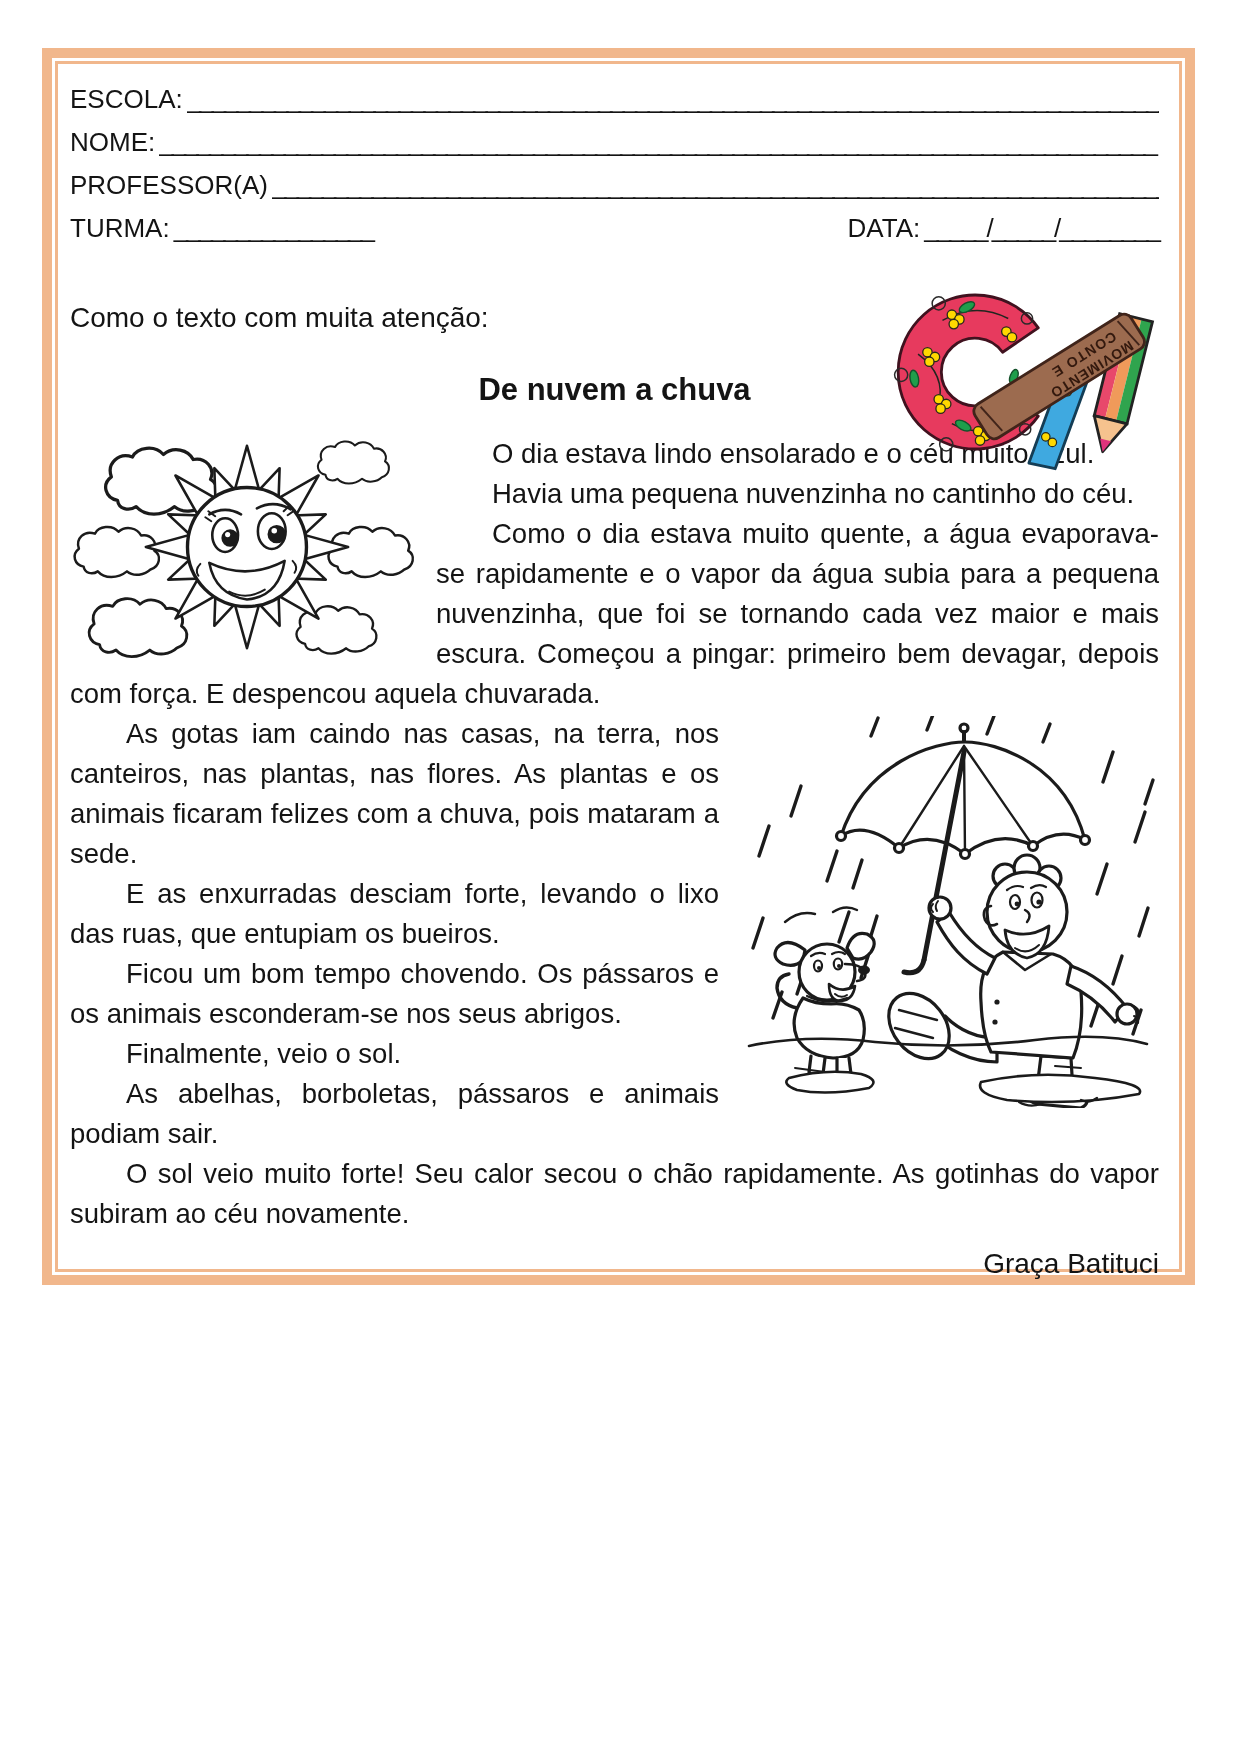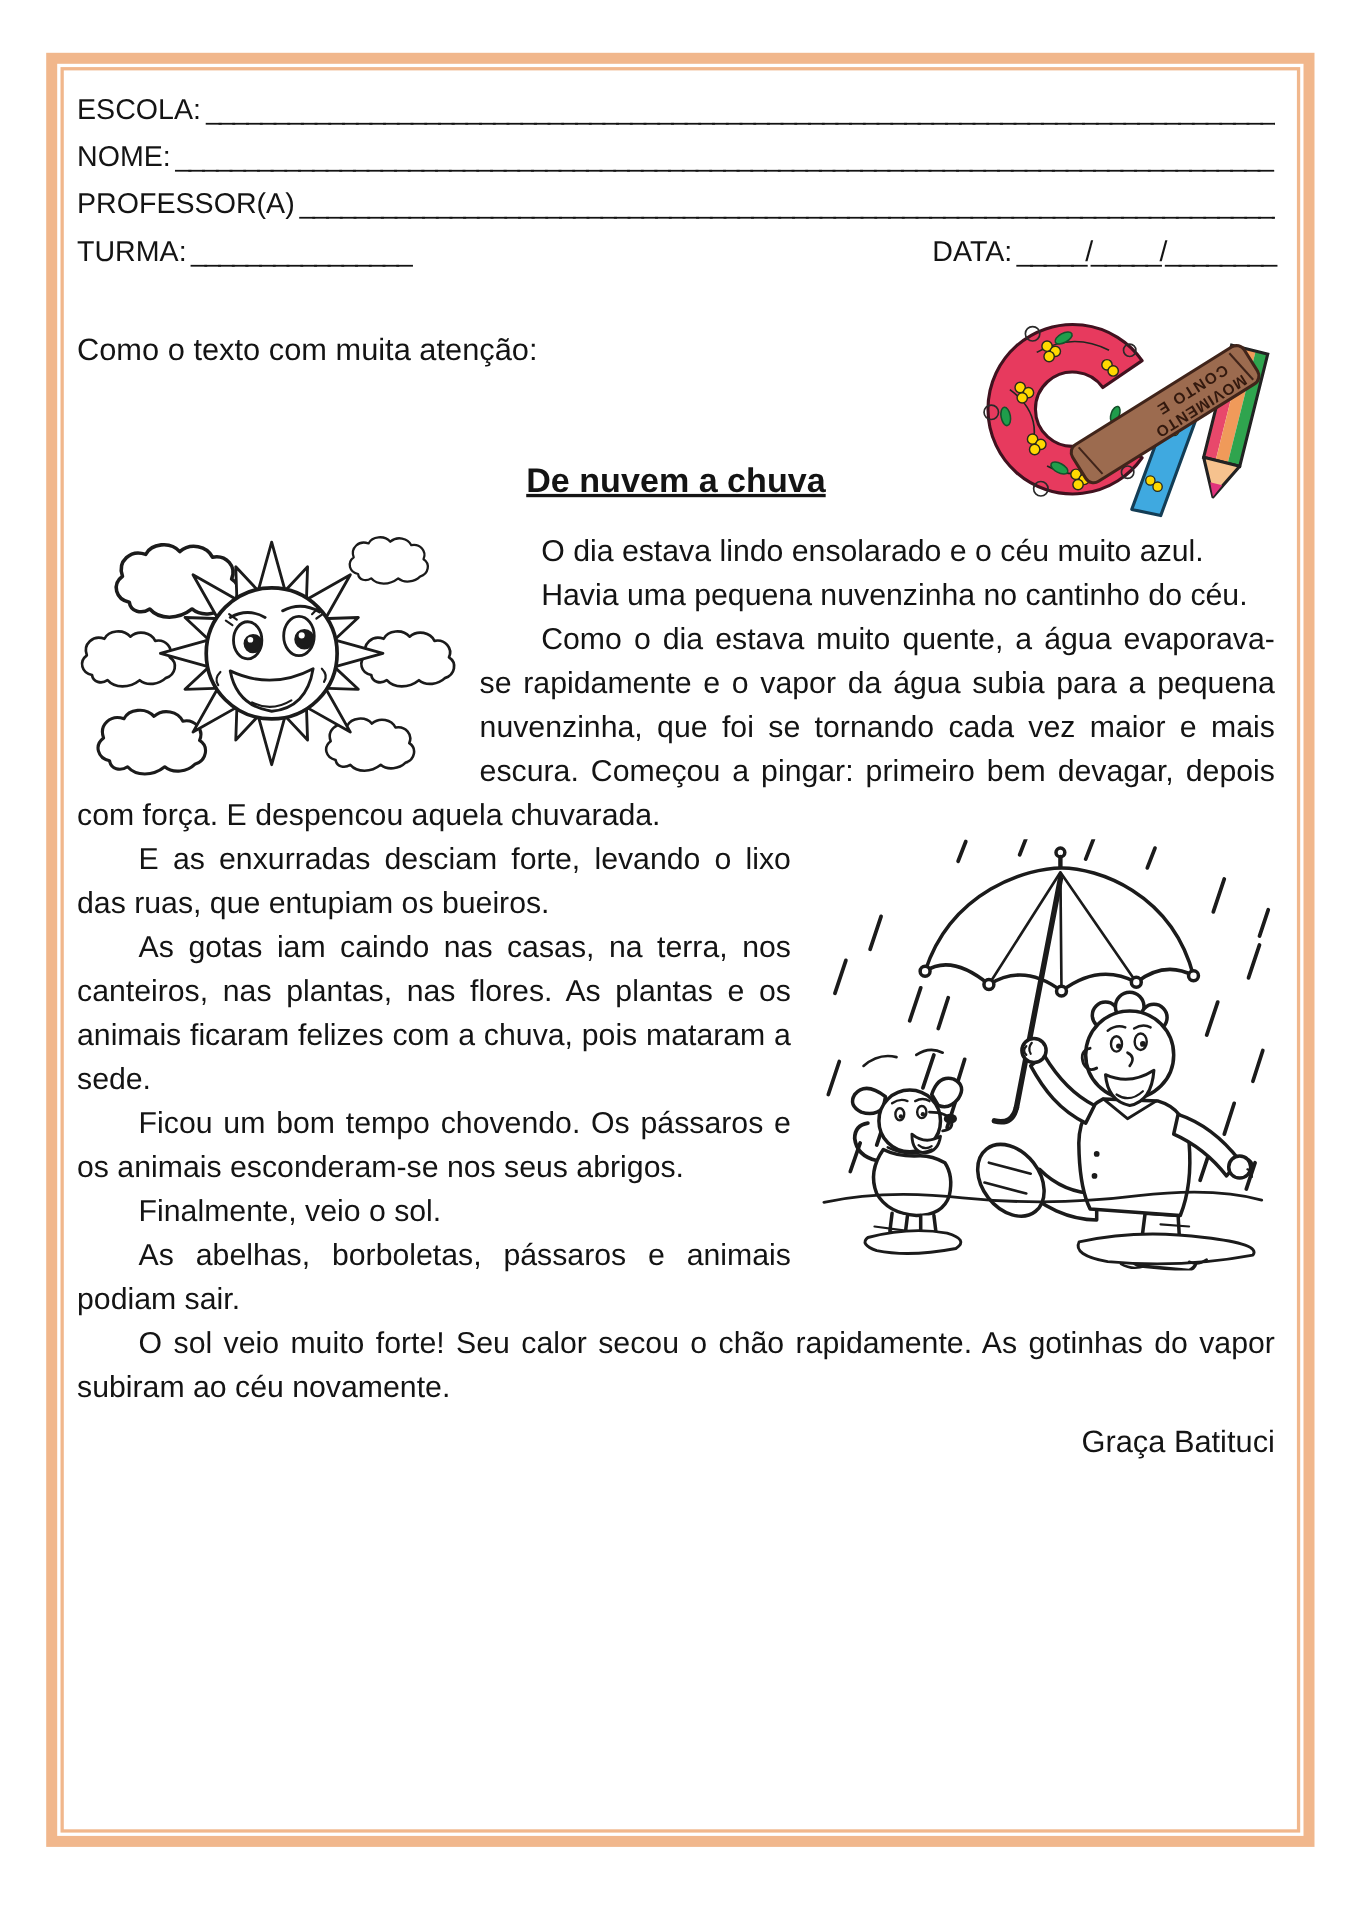--- a/index.html
+++ b/index.html
@@ -2,21 +2,21 @@
 <html><head>
 <meta charset="utf-8">
 <style>
   html,body{margin:0;padding:0;background:#ffffff;}
   body{
     width:1241px;height:1755px;position:relative;
     font-family:"Liberation Sans","DejaVu Sans",sans-serif;
     color:#141414;overflow:hidden;
   }
   .frame{
-    position:absolute;left:42px;top:48px;width:1153px;height:1631px;
+    position:absolute;left:42px;top:48px;width:1153px;height:1237px;
     border:10px solid #f1b78c;box-sizing:border-box;
   }
   .frame-inner{
     position:absolute;inset:3px;border:3px solid #f1b78c;
   }
   .content{
     position:absolute;inset:0;padding:14px 20px 0 12px;box-sizing:border-box;
   }
   .field-row{
     display:flex;align-items:baseline;font-size:26px;line-height:43px;
@@ -25,21 +25,21 @@
   .field-label{flex:0 0 auto;}
   .fill-line{
     flex:1 1 auto;overflow:hidden;white-space:nowrap;
     letter-spacing:-2px;margin-left:4px;
   }
   .short-line{letter-spacing:-2px;margin-left:4px;white-space:nowrap;}
   .row-split{display:flex;justify-content:space-between;font-size:26px;line-height:43px;gap:28px;}
   .row-split .grp{display:flex;align-items:baseline;}
   .intro{font-size:28px;margin-top:52px;}
   .logo-wrap{position:absolute;top:200px;right:6px;width:292px;height:216px;}
-  .doc-title{text-align:center;font-weight:bold;font-size:31px;margin-top:85px;text-decoration:underline;}
+  .doc-title{text-align:center;font-weight:bold;font-size:31px;margin-top:38px;}
   .article{
     margin-top:26px;font-size:27.5px;line-height:40px;text-align:justify;
   }
   .article p{margin:0;text-indent:56px;}
   .sun-float{float:left;width:348px;height:238px;margin:-4px 18px 4px 0;}
   .rain-float{float:right;width:424px;height:392px;margin:2px 0 2px 16px;}
   .author{text-align:right;font-size:28px;margin-top:14px;clear:both;}
 </style>
 </head>
 <body>
@@ -295,22 +295,22 @@
             <path d="M280,232 Q292,240 304,229" stroke-width="2"></path>
 
             <path d="M14,330 Q70,318 140,326 Q220,334 300,324 Q368,316 412,328" stroke-width="2.6"></path>
             <path d="M246,366 Q300,354 360,362 Q412,368 404,378 Q340,390 272,384 Q240,378 246,366 Z" fill="#ffffff" stroke-width="2.6"></path>
             <path d="M54,362 Q92,352 126,358 Q146,364 134,372 Q92,380 62,374 Q46,368 54,362 Z" fill="#ffffff" stroke-width="2.6"></path>
             <path d="M284,386 q10,6 22,2 M346,384 q8,4 16,-2" stroke-width="2.2"></path>
             <path d="M60,352 l30,4 M320,350 l26,2" stroke-width="2"></path>
           </g>
         </svg>
 
+        <p>As gotas iam caindo nas casas, na terra, nos canteiros, nas plantas, nas flores. As plantas e os animais ficaram felizes com a chuva, pois mataram a sede.</p>
         <p>E as enxurradas desciam forte, levando o lixo das ruas, que entupiam os bueiros.</p>
-        <p>As gotas iam caindo nas casas, na terra, nos canteiros, nas plantas, nas flores. As plantas e os animais ficaram felizes com a chuva, pois mataram a sede.</p>
         <p>Ficou um bom tempo chovendo. Os pássaros e os animais esconderam-se nos seus abrigos.</p>
         <p>Finalmente, veio o sol.</p>
         <p>As abelhas, borboletas, pássaros e animais podiam sair.</p>
         <p>O sol veio muito forte! Seu calor secou o chão rapidamente. As gotinhas do vapor subiram ao céu novamente.</p>
       </div>
 
       <div class="author">Graça Batituci</div>
 
     </div>
   </div>

